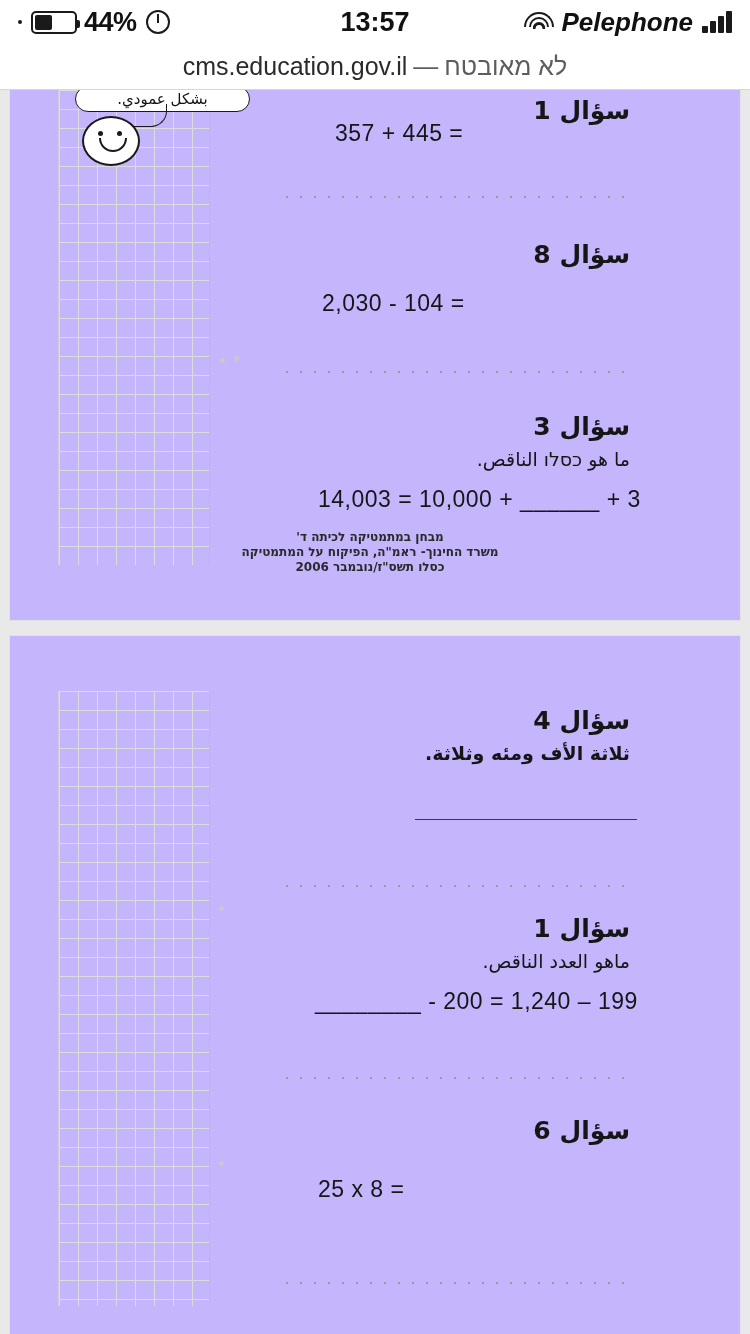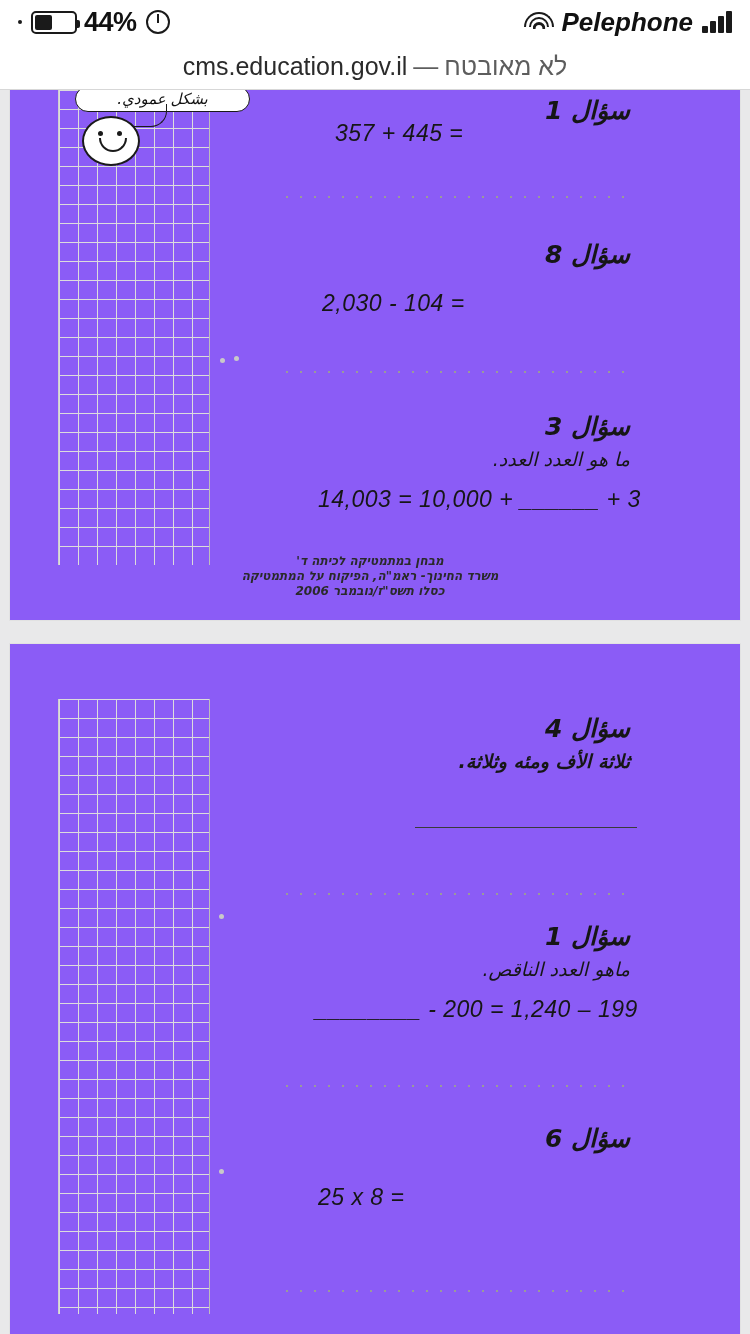--- a/index.html
+++ b/index.html
@@ -68,23 +68,22 @@
   }
   .urlbar .u-wrap{display:flex;align-items:center;gap:6px;direction:ltr;}
   .urlbar .dim{color:#5d5d5d;}
 
   
   .scroll{
     position:absolute;top:90px;left:0;right:0;bottom:0;
     background:#e9e9ea;overflow:hidden;
   }
   .sheet{
-    background:#8b5cf6;margin:0 10px 24px 10px;position:relative;
+    background:#c4b5fd;margin:0 10px 16px 10px;position:relative;
     box-shadow:0 0 0 1px #e2e2e2;
-    font-style:italic;
   }
   .sheet1{height:530px;margin-top:0;}
   .sheet2{height:700px;}
 
   
   .grid{
     position:absolute;left:48px;top:0;width:150px;
     background-image:
       linear-gradient(to right,#dcdcdc 1px,transparent 1px),
       linear-gradient(to bottom,#dcdcdc 1px,transparent 1px);
@@ -153,20 +152,21 @@
 
 <div class="statusbar">
   <div class="sb-left">
     <div class="batt-dot"></div>
     <div class="battery">
         <div class="fill" style="width: 44%;"></div>
       </div>
     <div class="pct">44%</div>
     <div class="loc-icon"></div>
   </div>
+  <div class="sb-clock">13:57</div>
   <div class="sb-right">
     <div class="wifi">
         <i></i>
         <i></i>
         <i></i>
       </div>
     <div class="carrier">Pelephone</div>
     <div class="signal">
         <b></b>
         <b></b>
@@ -211,25 +211,25 @@
     <div class="q" style="top:150px;">
       <div class="q-title">سؤال 8</div>
     </div>
     <div class="expr" style="position:absolute;left:312px;top:200px;">2,030 - 104 =</div>
     <div class="spot" style="left:210px;top:268px;"></div>
     <div class="spot" style="left:224px;top:266px;"></div>
     <div class="dots" style="top:280px;"></div>
 
     <div class="q" style="top:322px;">
       <div class="q-title">سؤال 3</div>
-      <div class="q-sub">ما هو العدد العدد.</div>
+      <div class="q-sub">ما هو כסלו الناقص.</div>
     </div>
     <div class="expr" style="position:absolute;left:308px;top:396px;">14,003 = 10,000 + ______ + 3</div>
 
-    <div class="footer-note" style="top:464px;right:210px;width:320px;">
+    <div class="footer-note" style="top:440px;right:210px;width:320px;">
       <div>מבחן במתמטיקה לכיתה ד'</div>
       <div>משרד החינוך- ראמ"ה, הפיקוח על המתמטיקה</div>
       <div>כסלו תשס"ז/נובמבר 2006</div>
     </div>
   </div>
 
   <div class="sheet sheet2">
 
     <div class="grid grid2"></div>
 

